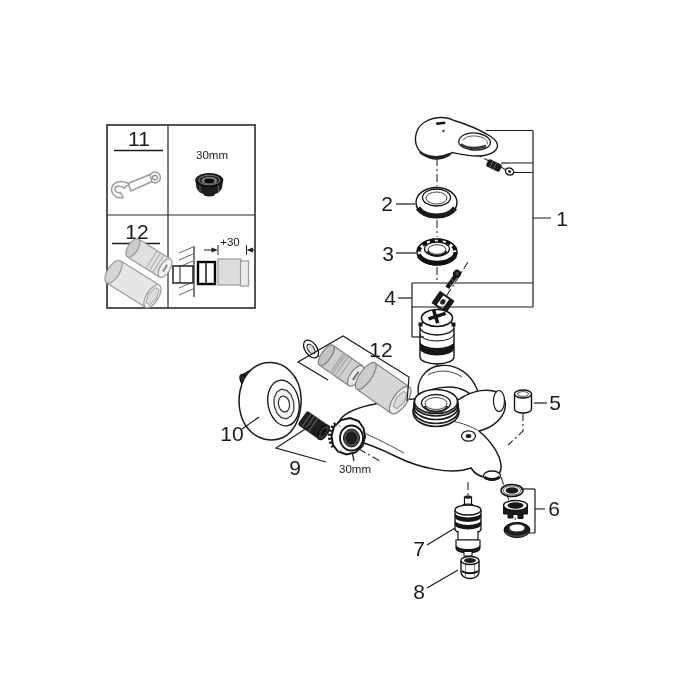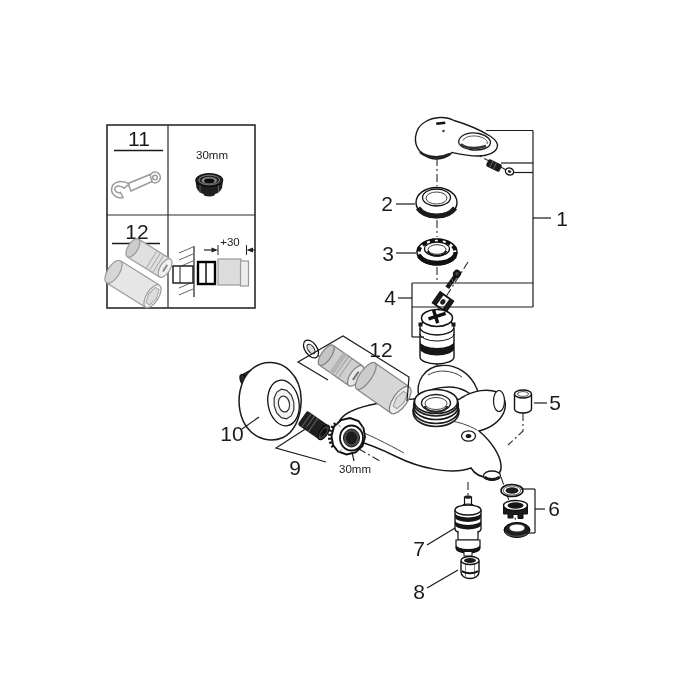--- a/index.html
+++ b/index.html
@@ -1,16 +1,16 @@
 <!DOCTYPE html>
 <html><head>
 <meta charset="utf-8">
 <style>
   html,body{margin:0;padding:0;background:#ffffff;}
-  #canvas{position:relative;width:700px;height:700px;background:#ffffff;overflow:hidden;}
+  #canvas{position:relative;width:700px;height:700px;background:#ffffff;overflow:hidden;border-radius:32px;}
   svg{position:absolute;left:0;top:0;}
   text{font-family:"Liberation Sans", sans-serif;fill:#1a1a1a;}
   .callout{font-size:21px;}
   .boxnum{font-size:21px;}
   .small-label{font-size:11.5px;}
   .leader{stroke:#1a1a1a;stroke-width:1.2;fill:none;}
   .axis{stroke:#2a2a2a;stroke-width:1.1;fill:none;stroke-dasharray:8 3 2 3;}
   .outline{stroke:#1a1a1a;fill:#ffffff;}
   .thin{stroke:#444;fill:none;stroke-width:1;}
 </style>

